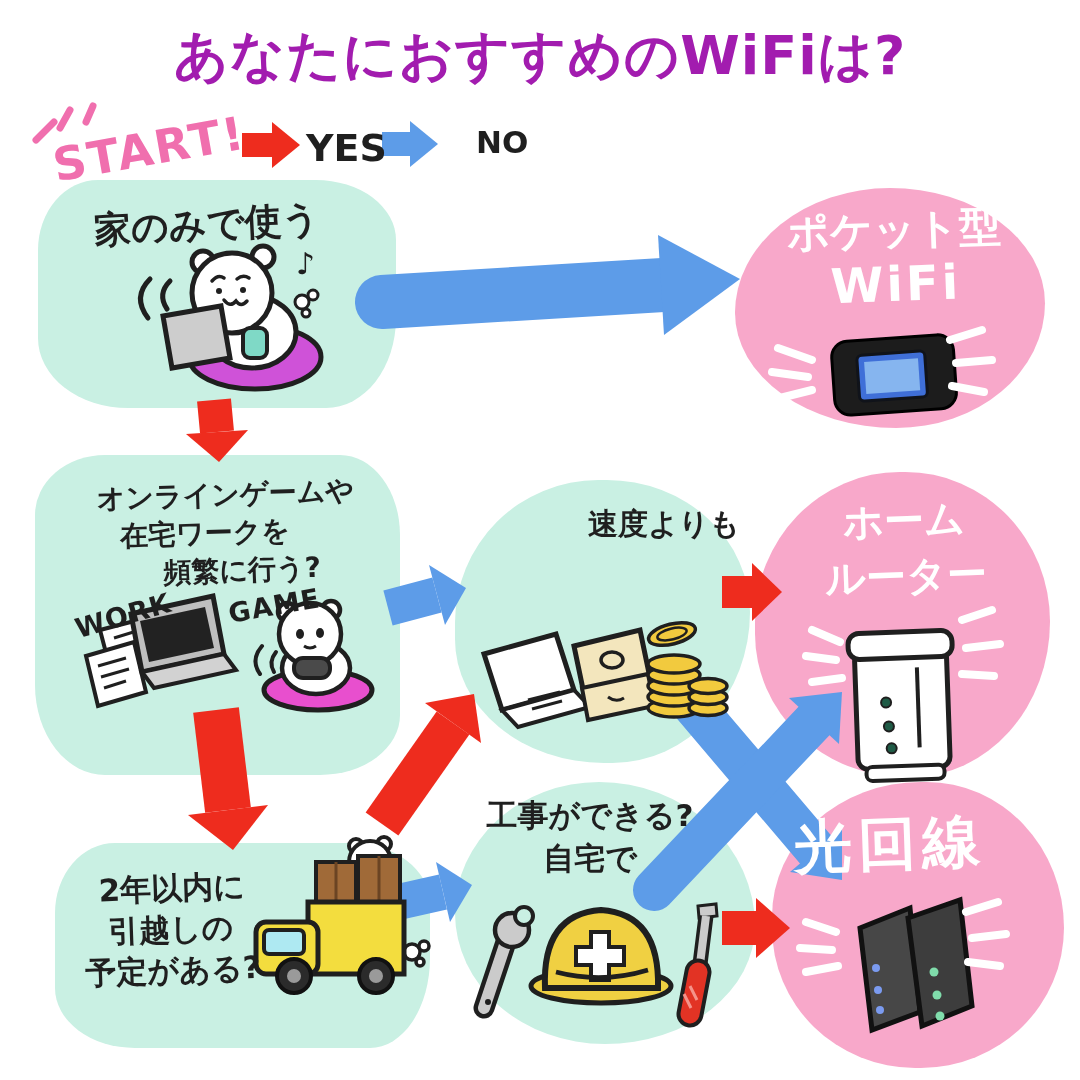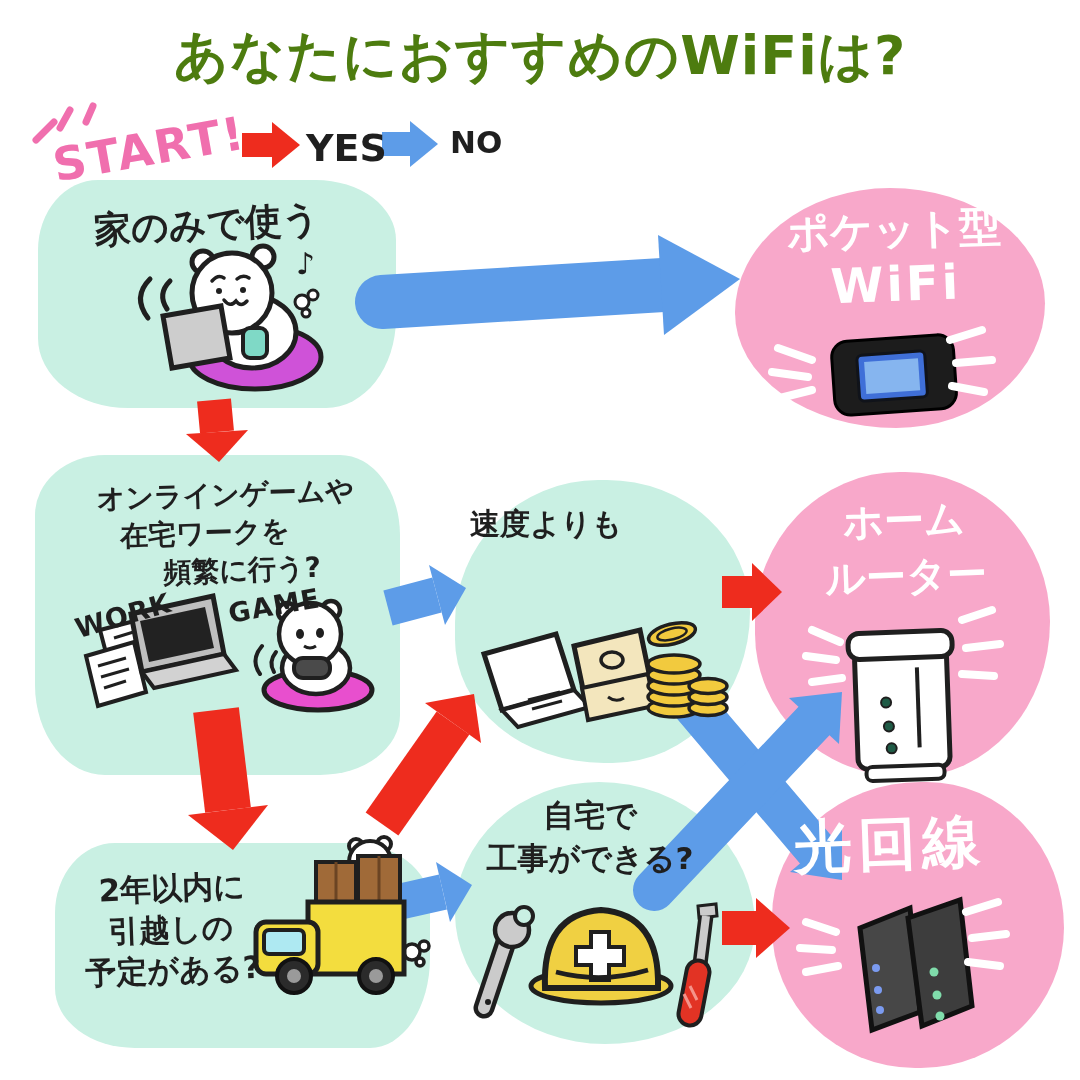--- a/index.html
+++ b/index.html
@@ -11,30 +11,30 @@
   .q1blob{left:38px;top:180px;width:358px;height:228px;border-radius:60px 80px 70px 90px/70px 60px 90px 70px;}
   .q2blob{left:35px;top:455px;width:365px;height:320px;border-radius:70px 60px 80px 70px/60px 80px 60px 90px;}
   .q3blob{left:55px;top:843px;width:375px;height:205px;border-radius:60px 80px 60px 80px/70px 60px 90px 60px;}
   .q4blob{left:455px;top:480px;width:295px;height:283px;border-radius:50% 50% 48% 52%/52% 48% 55% 45%;}
   .q5blob{left:455px;top:782px;width:300px;height:262px;border-radius:48% 52% 50% 50%/50% 55% 45% 50%;}
   .pocketblob{left:735px;top:188px;width:310px;height:240px;border-radius:50% 50% 48% 52%/52% 48% 52% 48%;}
   .homeblob{left:755px;top:472px;width:295px;height:305px;border-radius:50% 50% 48% 52%/50% 50% 52% 48%;}
   .fiberblob{left:772px;top:782px;width:292px;height:286px;border-radius:52% 48% 50% 50%/48% 52% 50% 50%;}
   svg.layer{position:absolute;left:0;top:0;pointer-events:none;}
   .txt{position:absolute;color:#1f1f1f;font-weight:700;white-space:nowrap;}
-  .title{left:50%;top:20px;transform:translateX(-50%);font-size:54px;font-weight:800;color:#4d7c0f;letter-spacing:1px;}
+  .title{left:50%;top:20px;transform:translateX(-50%);font-size:54px;font-weight:800;color:#a21caf;letter-spacing:1px;}
   .start{left:52px;top:122px;font-size:46px;font-weight:800;color:#f06fae;transform:rotate(-10deg);letter-spacing:2px;}
   .yes{left:306px;top:126px;font-size:38px;font-weight:800;}
-  .no{left:450px;top:124px;font-size:31px;font-weight:800;}
+  .no{left:476px;top:124px;font-size:31px;font-weight:800;}
   .q1text{left:94px;top:200px;font-size:37px;transform:rotate(-3deg);}
   .q2text{left:98px;top:476px;font-size:28px;line-height:38px;transform:rotate(-2deg);}
   .q2text .l2{margin-left:22px;} .q2text .l3{margin-left:64px;}
   .worklbl{left:74px;top:600px;font-size:27px;font-weight:800;transform:rotate(-16deg);letter-spacing:1px;}
   .gamelbl{left:228px;top:590px;font-size:27px;font-weight:800;transform:rotate(-10deg);letter-spacing:1px;}
-  .q4text{left:470px;top:503px;width:270px;text-align:left;font-size:30px;line-height:41px;white-space:nowrap;}
+  .q4text{left:470px;top:503px;width:270px;text-align:right;font-size:30px;line-height:41px;white-space:nowrap;}
   .q3text{left:84px;top:868px;font-size:31px;line-height:41px;transform:rotate(-2deg);}
   .q3text .l1{margin-left:16px;}.q3text .l2{margin-left:24px;}
   .q5text{left:468px;top:794px;width:244px;text-align:center;font-size:31px;line-height:43px;}
   .restxt{color:#ffffff;text-align:center;}
   .pockettext{left:768px;top:204px;width:254px;transform:rotate(-2deg);}
   .pockettext .l1{font-size:42px;line-height:52px;}
   .pockettext .l2{font-size:48px;line-height:56px;letter-spacing:3px;}
   .hometext{left:790px;top:492px;width:230px;transform:rotate(-2deg);font-size:40px;line-height:56px;}
   .fibertext{left:794px;top:806px;font-size:58px;letter-spacing:6px;transform:rotate(-2deg);}
   .lineblock span{display:block;}
@@ -297,22 +297,22 @@
     <span>速度よりも</span>
   </div>
 
   <div class="txt q3text lineblock">
     <span class="l1">2年以内に</span>
     <span class="l2">引越しの</span>
     <span class="l3">予定がある?</span>
   </div>
 
   <div class="txt q5text lineblock">
+    <span>工事ができる?</span>
     <span>自宅で</span>
-    <span>工事ができる?</span>
   </div>
 
   <div class="txt restxt pockettext lineblock">
     <span class="l1">ポケット型</span>
     <span class="l2">WiFi</span>
   </div>
 
   <div class="txt restxt hometext lineblock">
     <span>ホーム</span>
     <span>ルーター</span>

